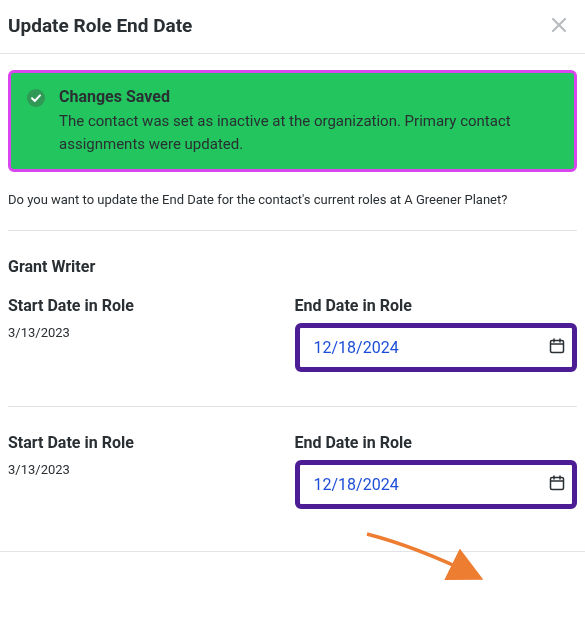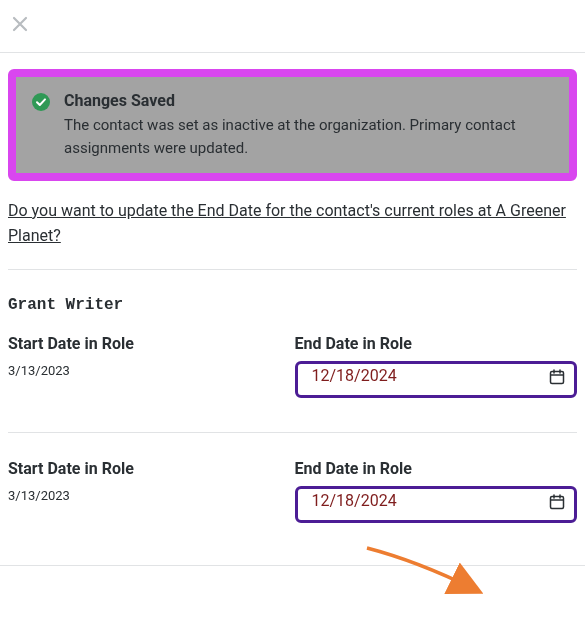--- a/index.html
+++ b/index.html
@@ -26,27 +26,27 @@
       color: #b8bcc0;
       font-size: 22px;
       line-height: 1;
       cursor: pointer;
       padding: 0 4px;
     }
     .modal-body {
       padding: 16px 8px 8px 8px;
     }
     .alert {
-      border: 8px solid #d946ef;
+      border: 3px solid #d946ef;
       border-radius: 6px;
       padding: 14px 16px 14px 16px;
       display: flex;
       gap: 14px;
       margin-bottom: 18px;
-      background: #a3a3a3;
+      background: #22c55e;
     }
     .alert-icon {
       flex: 0 0 auto;
       width: 18px;
       height: 18px;
       margin-top: 2px;
       display: flex;
       align-items: center;
       justify-content: center;
     }
@@ -57,38 +57,36 @@
       font-size: 16px;
       color: #2a2f33;
       margin-bottom: 4px;
     }
     .alert-msg {
       font-size: 15px;
       line-height: 1.5;
       color: #2a2f33;
     }
     .prompt-text {
-      font-size: 16px;
+      font-size: 13px;
       line-height: 1.55;
       color: #2a2f33;
       margin-bottom: 20px;
-      text-decoration: underline;
     }
     .divider {
       border: none;
       border-top: 1px solid #e1e3e5;
       margin: 10px 0 26px 0;
     }
     .divider.tight { margin: 10px 0 26px 0; }
     .role-name {
       font-size: 16px;
       font-weight: 700;
       color: #2a2f33;
       margin-bottom: 20px;
-      font-family: Liberation Mono, monospace;
     }
     .fields {
       display: flex;
       gap: 4px;
     }
     .field {
       flex: 1 1 0;
       display: flex;
       flex-direction: column;
     }
@@ -104,24 +102,24 @@
       padding-top: 2px;
     }
     .date-input-wrap {
       position: relative;
       display: flex;
       align-items: center;
     }
     .date-input {
       width: 100%;
       font-size: 16px;
-      padding: 2px 40px 10px 14px;
-      border: 3px solid #4c1d95;
+      padding: 10px 40px 10px 14px;
+      border: 5px solid #4c1d95;
       border-radius: 6px;
-      color: #7f1d1d;
+      color: #1d4ed8;
       font-family: inherit;
     }
     .cal-icon {
       position: absolute;
       right: 12px;
       top: 50%;
       transform: translateY(-50%);
       color: #2a2f33;
       pointer-events: none;
     }
@@ -139,20 +137,21 @@
       left: 362px;
       top: -23px;
       pointer-events: none;
     }
   </style>
 </head>
 <body>
 
 <div class="modal">
   <div class="modal-header">
+    <div class="modal-title">Update Role End Date</div>
     <div class="close-x">
       <svg width="16" height="16" viewBox="0 0 16 16" fill="none">
         <path d="M2 2 L14 14 M14 2 L2 14" stroke="#b8bcc0" stroke-width="2.2" stroke-linecap="round"></path>
       </svg>
     </div>
   </div>
 
   <div class="modal-body">
 
     <div class="alert">

